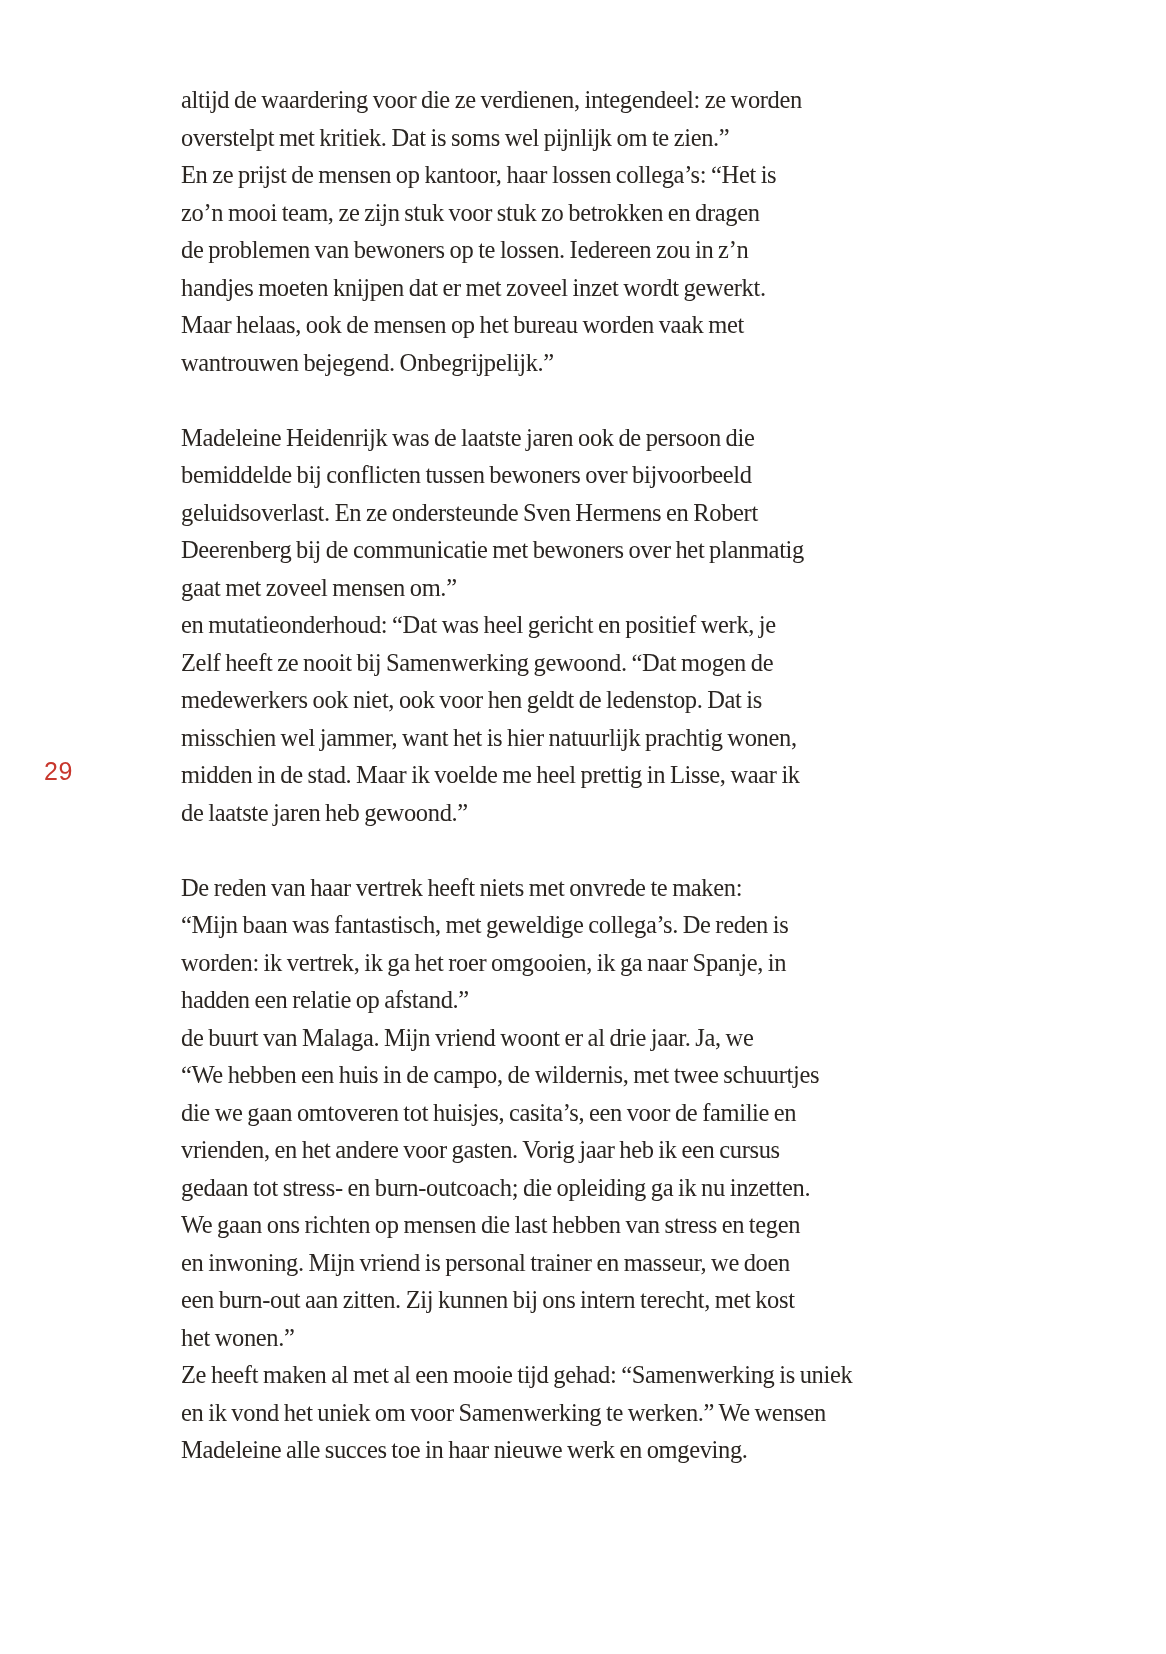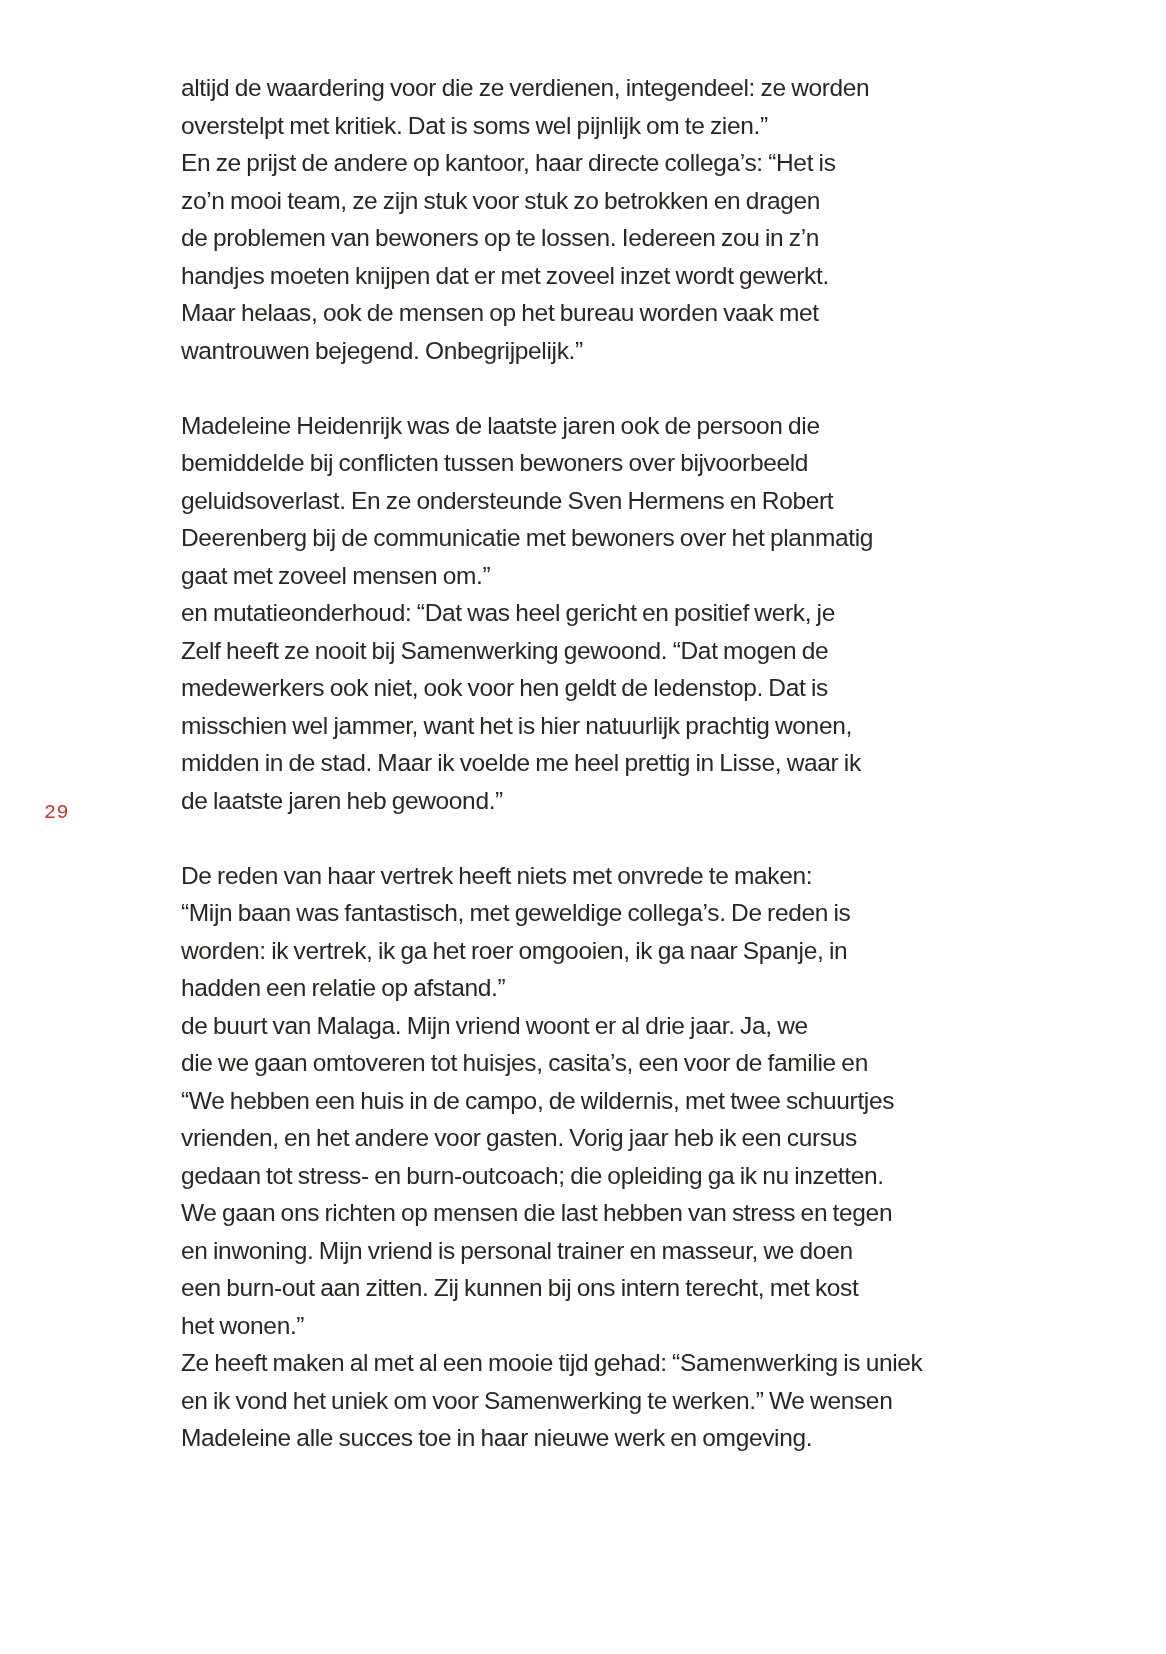--- a/index.html
+++ b/index.html
@@ -1,40 +1,39 @@
 <!DOCTYPE html>
 <html><head>
 <meta charset="utf-8">
 <style>
   html, body { margin: 0; padding: 0; background: #ffffff; }
   body { width: 1166px; height: 1654px; position: relative; overflow: hidden; }
   .page-number {
     position: absolute; left: 44px; top: 757px;
-    font-family: Liberation Mono, monospace; font-size: 20px; color: #c8372d;
+    font-family: Liberation Sans, sans-serif; font-size: 25px; color: #c8372d;
     letter-spacing: 0.5px;
-    margin-top: 44px;
   }
   .text-column {
-    position: absolute; left: 181px; top: 69px; width: 880px;
-    font-family: Liberation Sans, sans-serif; font-size: 24.5px; line-height: 37.5px;
+    position: absolute; left: 181px; top: 81px; width: 880px;
+    font-family: Liberation Serif, serif; font-size: 24.5px; line-height: 37.5px;
     color: #2b2622; letter-spacing: -0.35px; word-spacing: -1px;
   }
   .line { display: block; white-space: nowrap; height: 37.5px; }
   .gap { display: block; height: 37.5px; }
 </style>
 </head>
 <body>
 
 <div class="page-number" style="color: rgb(200, 55, 45);">29</div>
 
 <div class="text-column" id="article-body" style="color: rgb(43, 38, 34);">
     <div class="paragraph">
       <span class="line">altijd de waardering voor die ze verdienen, integendeel: ze worden</span>
       <span class="line">overstelpt met kritiek. Dat is soms wel pijnlijk om te zien.”</span>
-      <span class="line">En ze prijst de andere op kantoor, haar directe collega’s: “Het is</span>
+      <span class="line">En ze prijst de mensen op kantoor, haar lossen collega’s: “Het is</span>
       <span class="line">zo’n mooi team, ze zijn stuk voor stuk zo betrokken en dragen</span>
       <span class="line">de problemen van bewoners op te lossen. Iedereen zou in z’n</span>
       <span class="line">handjes moeten knijpen dat er met zoveel inzet wordt gewerkt.</span>
       <span class="line">Maar helaas, ook de mensen op het bureau worden vaak met</span>
       <span class="line">wantrouwen bejegend. Onbegrijpelijk.”</span>
     </div>
     <span class="gap"></span>
     <div class="paragraph">
       <span class="line">Madeleine Heidenrijk was de laatste jaren ook de persoon die</span>
       <span class="line">bemiddelde bij conflicten tussen bewoners over bijvoorbeeld</span>
@@ -48,22 +47,22 @@
       <span class="line">midden in de stad. Maar ik voelde me heel prettig in Lisse, waar ik</span>
       <span class="line">de laatste jaren heb gewoond.”</span>
     </div>
     <span class="gap"></span>
     <div class="paragraph">
       <span class="line">De reden van haar vertrek heeft niets met onvrede te maken:</span>
       <span class="line">“Mijn baan was fantastisch, met geweldige collega’s. De reden is</span>
       <span class="line">worden: ik vertrek, ik ga het roer omgooien, ik ga naar Spanje, in</span>
       <span class="line">hadden een relatie op afstand.”</span>
       <span class="line">de buurt van Malaga. Mijn vriend woont er al drie jaar. Ja, we</span>
+      <span class="line">“We hebben een huis in de campo, de wildernis, met twee schuurtjes</span>
       <span class="line">die we gaan omtoveren tot huisjes, casita’s, een voor de familie en</span>
-      <span class="line">“We hebben een huis in de campo, de wildernis, met twee schuurtjes</span>
       <span class="line">vrienden, en het andere voor gasten. Vorig jaar heb ik een cursus</span>
       <span class="line">gedaan tot stress- en burn-outcoach; die opleiding ga ik nu inzetten.</span>
       <span class="line">We gaan ons richten op mensen die last hebben van stress en tegen</span>
       <span class="line">en inwoning. Mijn vriend is personal trainer en masseur, we doen</span>
       <span class="line">een burn-out aan zitten. Zij kunnen bij ons intern terecht, met kost</span>
       <span class="line">het wonen.”</span>
       <span class="line">Ze heeft maken al met al een mooie tijd gehad: “Samenwerking is uniek</span>
       <span class="line">en ik vond het uniek om voor Samenwerking te werken.” We wensen</span>
       <span class="line">Madeleine alle succes toe in haar nieuwe werk en omgeving.</span>
     </div>

